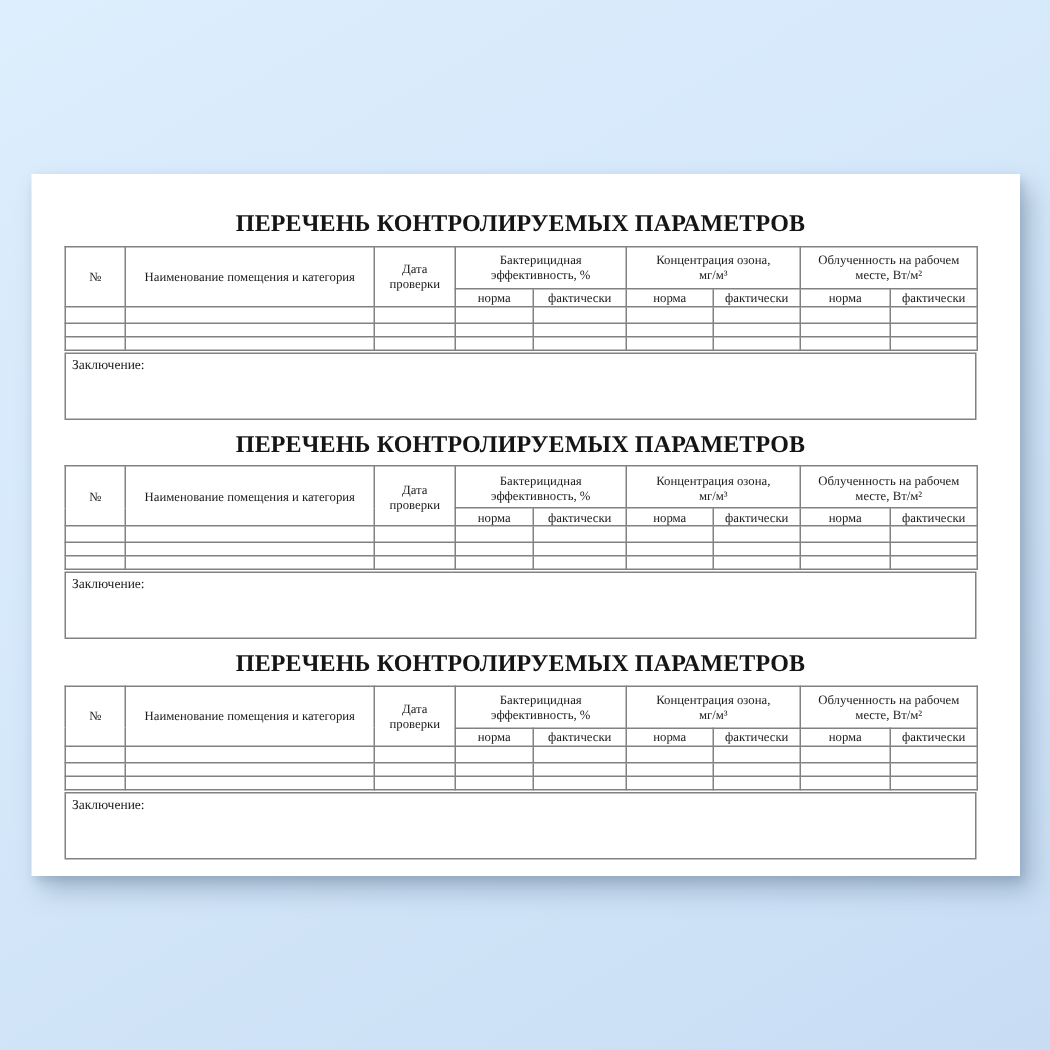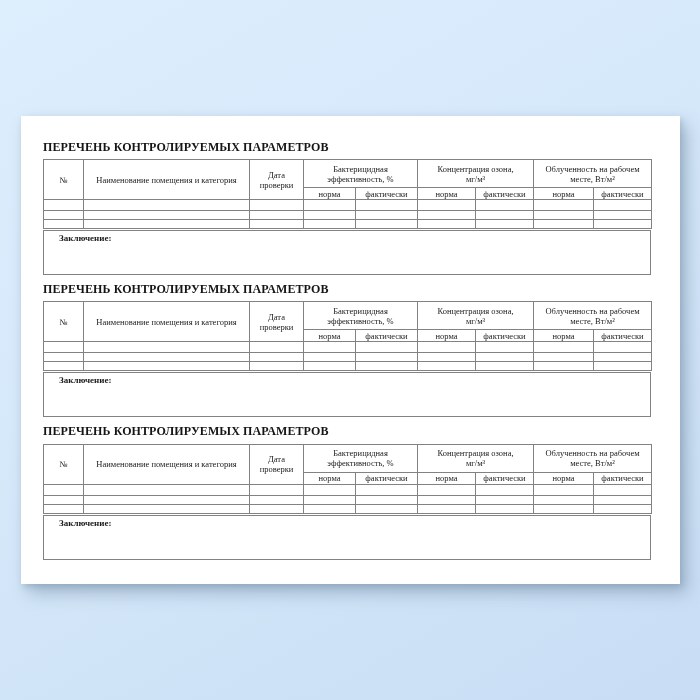--- a/index.html
+++ b/index.html
@@ -18,22 +18,23 @@
     left: 21px; top: 116px;
     width: 659px; height: 468px;
     background: #ffffff;
     box-shadow: 7px 9px 16px rgba(104,128,153,0.45), 2px 3px 6px rgba(104,128,153,0.30);
     box-sizing: border-box;
     padding: 25px 28px 0 22px;
   }
   .block { margin-bottom: 8px; }
   .sec-title {
     width: 608px;
+    text-align: center;
     font-weight: bold;
-    font-size: 12px;
+    font-size: 16px;
     letter-spacing: 0.1px;
     color: #151515;
     margin: 0 0 5px 0;
     line-height: 1.1;
   }
   table.ptable {
     border-collapse: collapse;
     table-layout: fixed;
     width: 608px;
   }
@@ -53,23 +54,23 @@
   .ptable thead tr.sub-row { height: 12px; }
   .ptable tbody tr { height: 9px; }
   .ptable tbody tr:first-child { height: 11px; }
   .pre { white-space: pre-line; }
   .conclusion {
     width: 608px;
     box-sizing: border-box;
     border: 1px solid #828282;
     margin-top: 1px;
     height: 45px;
-    padding: 2px 15px;
+    padding: 2px 4px;
     font-size: 9px;
-    font-weight: bold;
+    font-weight: normal;
     color: #1b1b1b;
     text-align: left;
   }
   .c-num  { width: 40px; }
   .c-room { width: 166px; }
   .c-date { width: 54px; }
   .c-bn   { width: 52px; }
   .c-bf   { width: 62px; }
   .c-on   { width: 58px; }
   .c-of   { width: 58px; }

